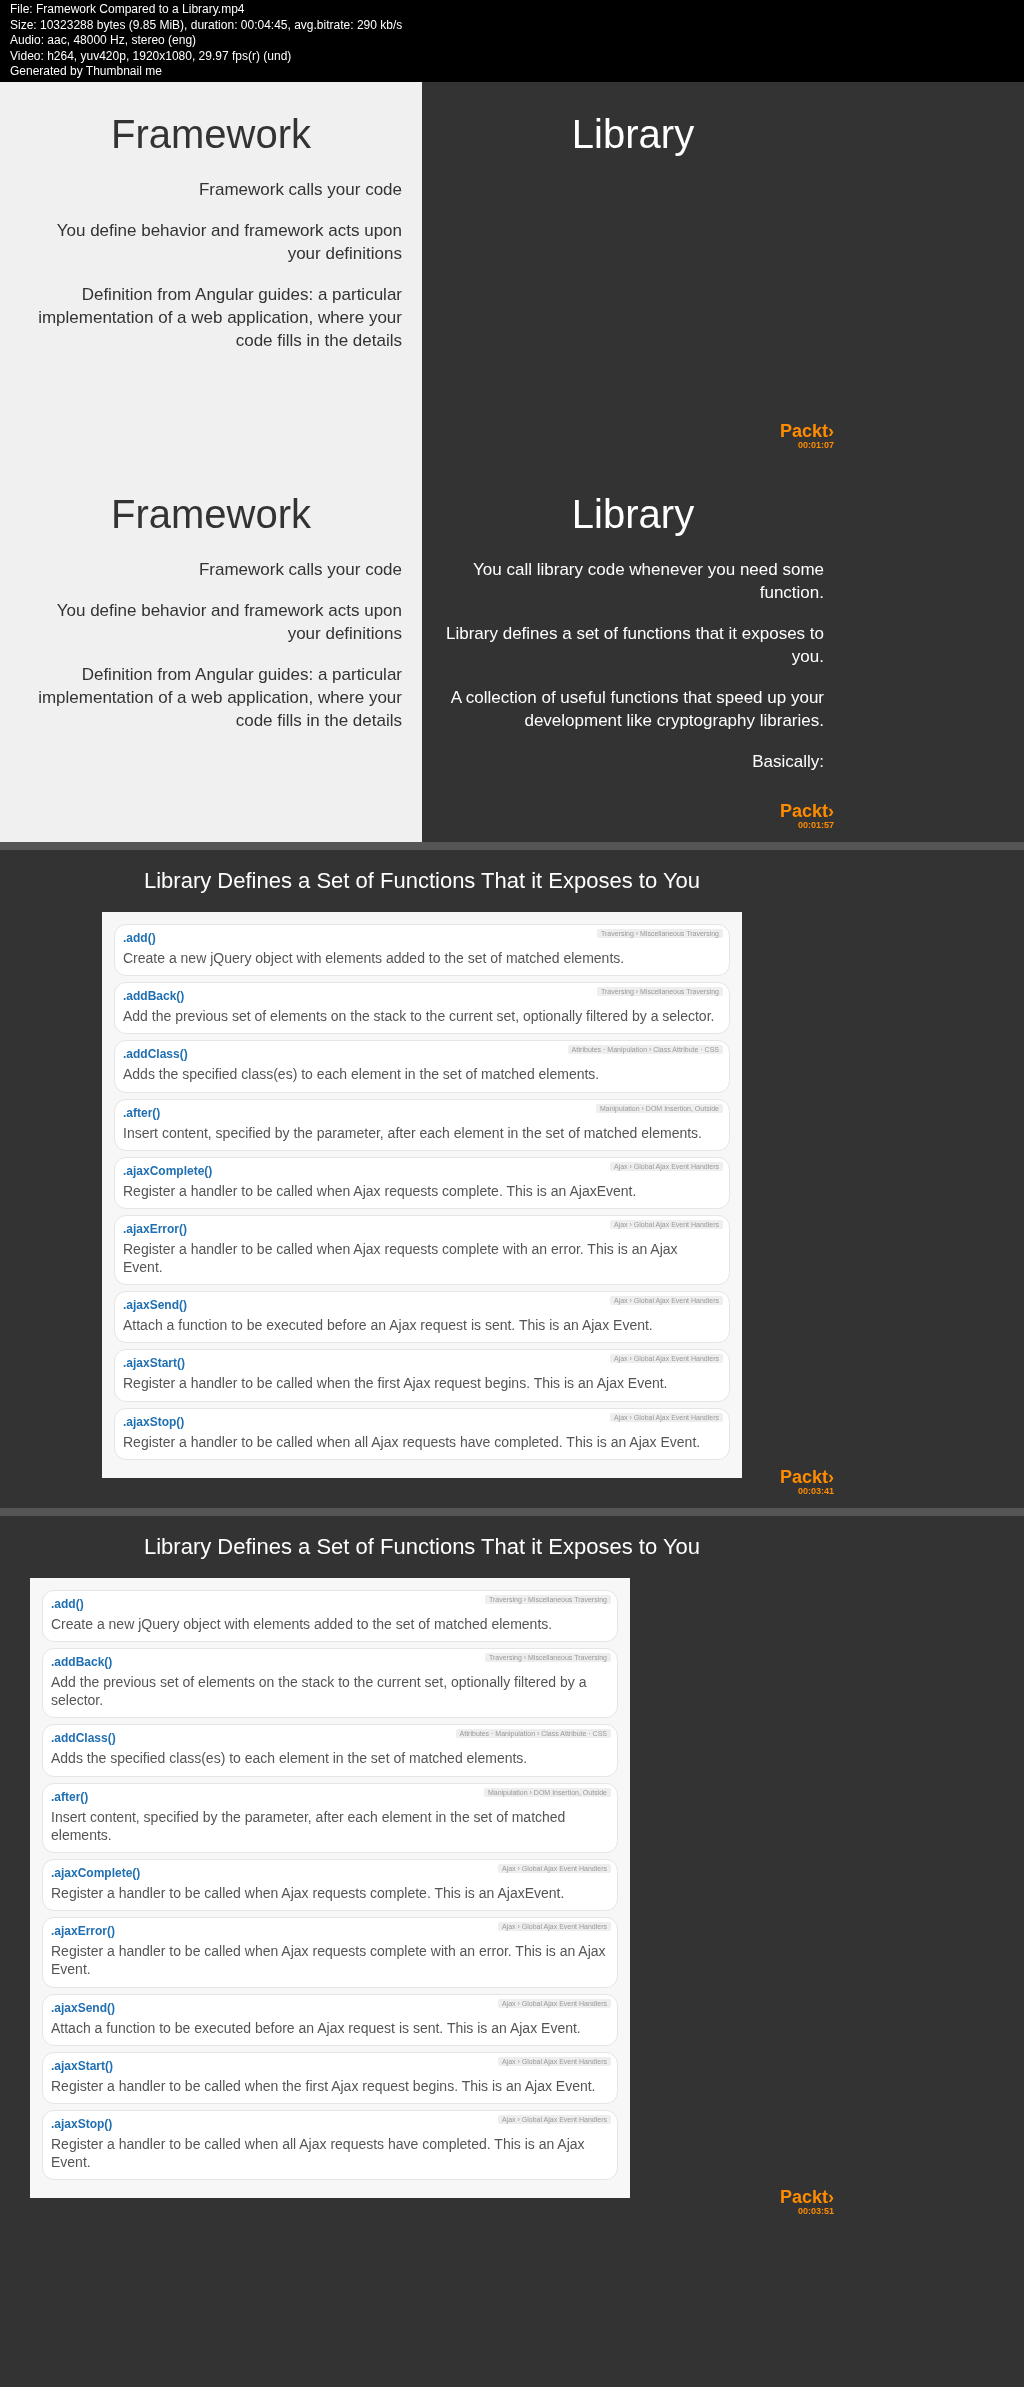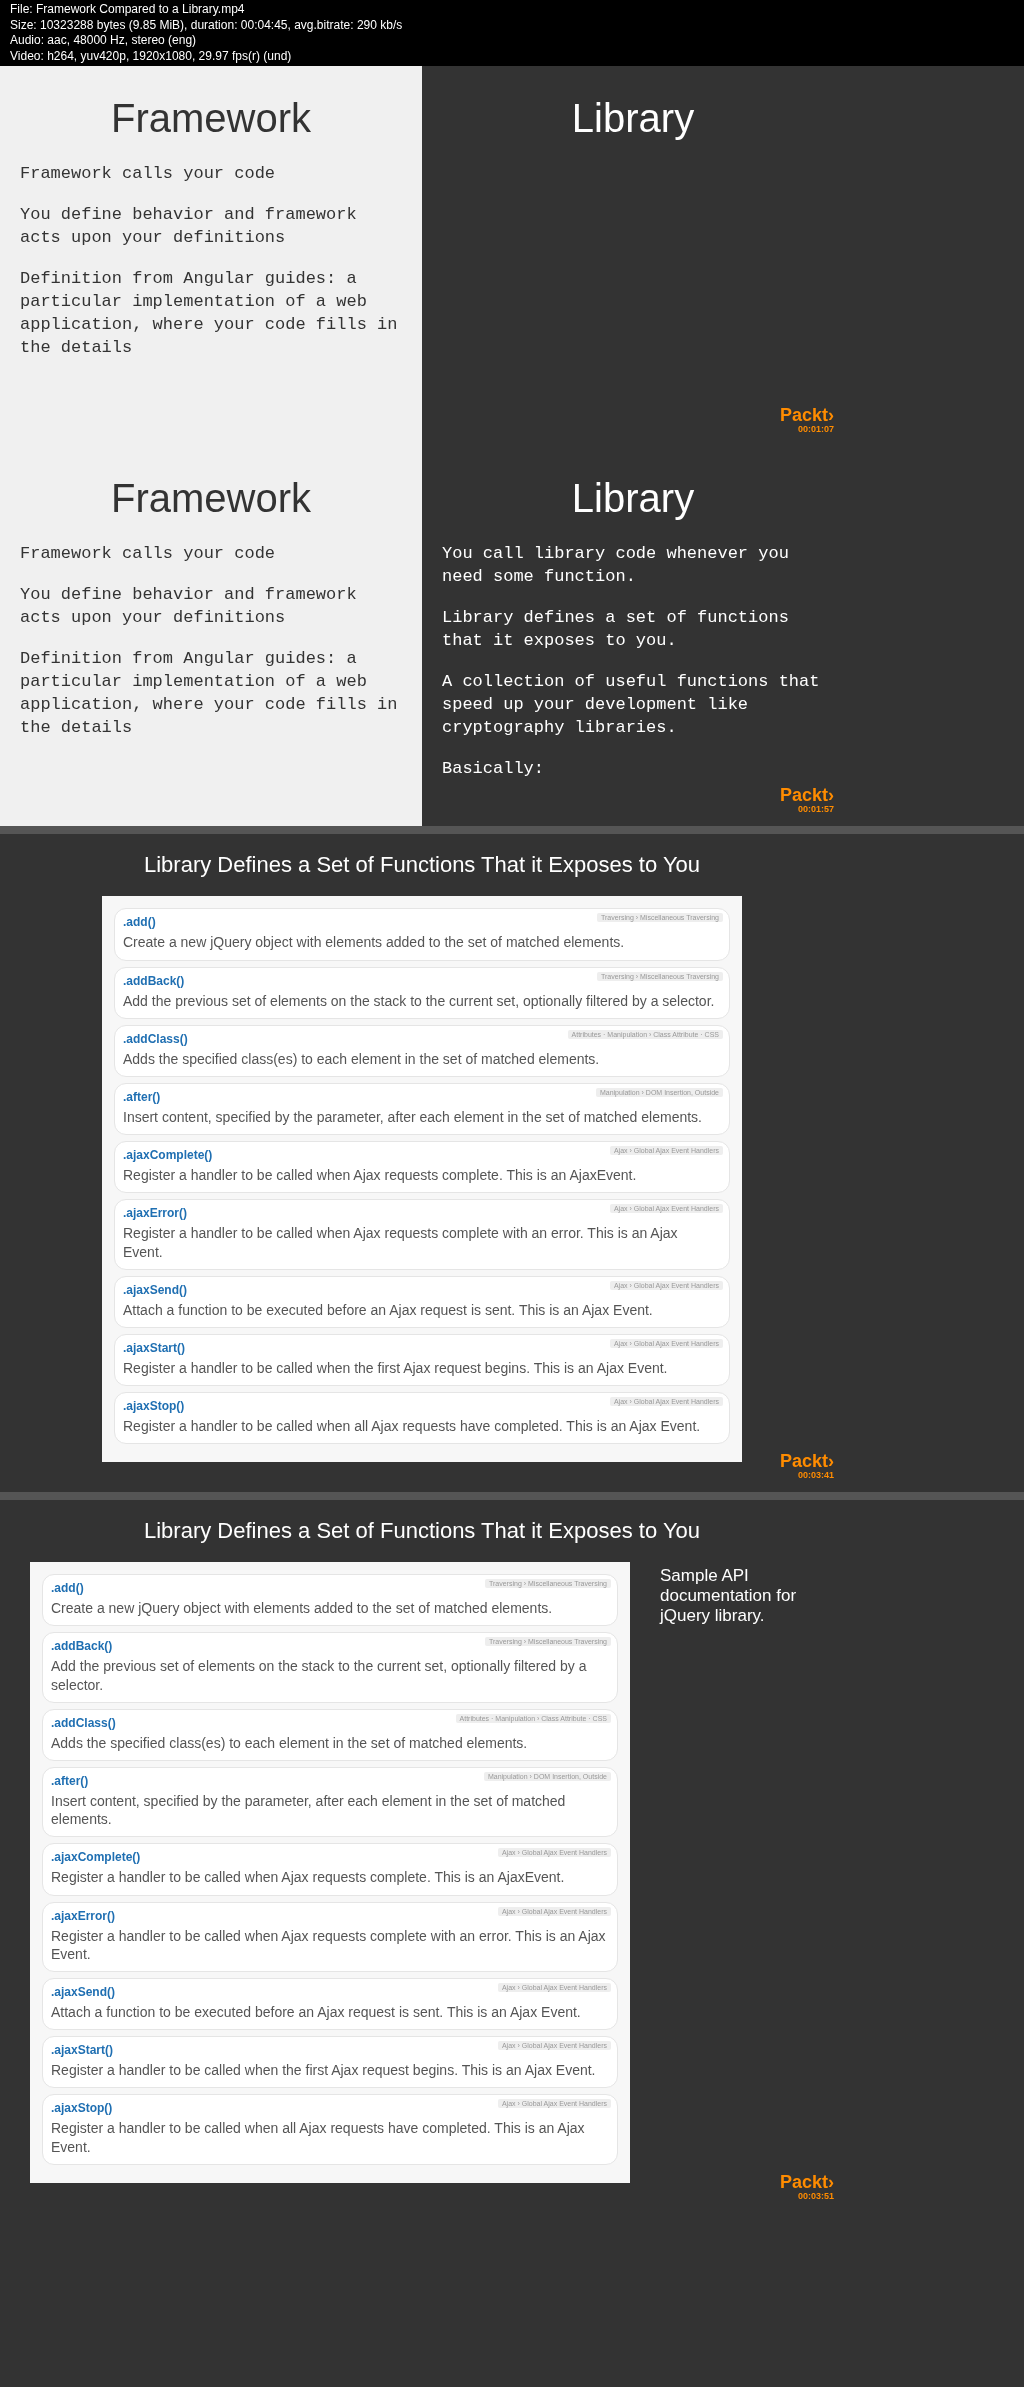--- a/index.html
+++ b/index.html
@@ -4,21 +4,21 @@
 <style>
   * { margin: 0; padding: 0; box-sizing: border-box; }
   body { font-family: "Segoe UI", Arial, sans-serif; background: #333; width: 1024px; }
   .meta { background: #000; color: #fff; font-size: 12px; padding: 2px 10px; line-height: 1.3; }
   .slide { position: relative; width: 844px; }
   .twocol { display: flex; height: 380px; }
   .col { flex: 1; padding: 30px 20px 20px 20px; }
   .col.light { background: #f0f0f0; color: #333; }
   .col.dark { background: #333; color: #fff; }
   .col h1 { font-size: 40px; font-weight: 300; text-align: center; margin-bottom: 22px; }
-  .col p { font-size: 17px; text-align: left; line-height: 1.35; margin-bottom: 18px; font-weight: 300; font-family: Liberation Mono, monospace; }
+  .col p { font-size: 17px; text-align: right; line-height: 1.35; margin-bottom: 18px; font-weight: 300; }
   .brand { position: absolute; right: 10px; bottom: 12px; color: #ff8c00; font-weight: bold; font-size: 18px; }
   .brand .ts { display: block; font-size: 9px; color: #ff8c00; text-align: right; margin-top: -2px; }
   .darkslide { background: #333; color: #fff; padding: 18px 30px 30px 30px; position: relative; }
   .darkslide h2 { font-size: 22px; font-weight: 300; text-align: center; margin-bottom: 18px; }
   .apibox { background: #f7f7f7; padding: 12px; width: 640px; margin: 0 auto; }
   .apibox.small { width: 600px; margin: 0; }
   .flex2 { display: flex; gap: 30px; align-items: flex-start; }
   .sidep { font-size: 17px; font-weight: 300; flex: 1; padding-top: 4px; }
   .apiitem { background: #fff; border: 1px solid #e5e5e5; border-radius: 12px; margin-bottom: 6px; padding: 6px 8px 8px 8px; position: relative; }
   .apiitem .name { color: #1f6fb2; font-size: 12px; font-weight: bold; display: block; margin-bottom: 4px; }
@@ -27,20 +27,21 @@
   .lightband { background: #555; height: 8px; }
 </style>
 </head>
 <body>
 
 <div class="meta">
   <div>File: Framework Compared to a Library.mp4</div>
   <div>Size: 10323288 bytes (9.85 MiB), duration: 00:04:45, avg.bitrate: 290 kb/s</div>
   <div>Audio: aac, 48000 Hz, stereo (eng)</div>
   <div>Video: h264, yuv420p, 1920x1080, 29.97 fps(r) (und)</div>
+  <div>Generated by Thumbnail me</div>
 </div>
 
 <div class="slide">
   <div class="twocol">
     <div class="col light">
       <h1>Framework</h1>
       <p>Framework calls your code</p>
       <p>You define behavior and framework acts upon your definitions</p>
       <p>Definition from Angular guides: a particular implementation of a web application, where your code fills in the details</p>
     </div>
@@ -106,19 +107,18 @@
         <div class="apiitem"><span class="tags">Traversing › Miscellaneous Traversing</span><span class="name">.add()</span><span class="desc">Create a new jQuery object with elements added to the set of matched elements.</span></div>
         <div class="apiitem"><span class="tags">Traversing › Miscellaneous Traversing</span><span class="name">.addBack()</span><span class="desc">Add the previous set of elements on the stack to the current set, optionally filtered by a selector.</span></div>
         <div class="apiitem"><span class="tags">Attributes · Manipulation › Class Attribute · CSS</span><span class="name">.addClass()</span><span class="desc">Adds the specified class(es) to each element in the set of matched elements.</span></div>
         <div class="apiitem"><span class="tags">Manipulation › DOM Insertion, Outside</span><span class="name">.after()</span><span class="desc">Insert content, specified by the parameter, after each element in the set of matched elements.</span></div>
         <div class="apiitem"><span class="tags">Ajax › Global Ajax Event Handlers</span><span class="name">.ajaxComplete()</span><span class="desc">Register a handler to be called when Ajax requests complete. This is an AjaxEvent.</span></div>
         <div class="apiitem"><span class="tags">Ajax › Global Ajax Event Handlers</span><span class="name">.ajaxError()</span><span class="desc">Register a handler to be called when Ajax requests complete with an error. This is an Ajax Event.</span></div>
         <div class="apiitem"><span class="tags">Ajax › Global Ajax Event Handlers</span><span class="name">.ajaxSend()</span><span class="desc">Attach a function to be executed before an Ajax request is sent. This is an Ajax Event.</span></div>
         <div class="apiitem"><span class="tags">Ajax › Global Ajax Event Handlers</span><span class="name">.ajaxStart()</span><span class="desc">Register a handler to be called when the first Ajax request begins. This is an Ajax Event.</span></div>
         <div class="apiitem"><span class="tags">Ajax › Global Ajax Event Handlers</span><span class="name">.ajaxStop()</span><span class="desc">Register a handler to be called when all Ajax requests have completed. This is an Ajax Event.</span></div>
       </div>
-    <div class="sidep">Sample API documentation for jQuery library.</div>
   </div>
   <div class="brand">
     <span>Packt›</span>
     <span class="ts">00:03:51</span>
   </div>
 </div>
 
 </body></html>

